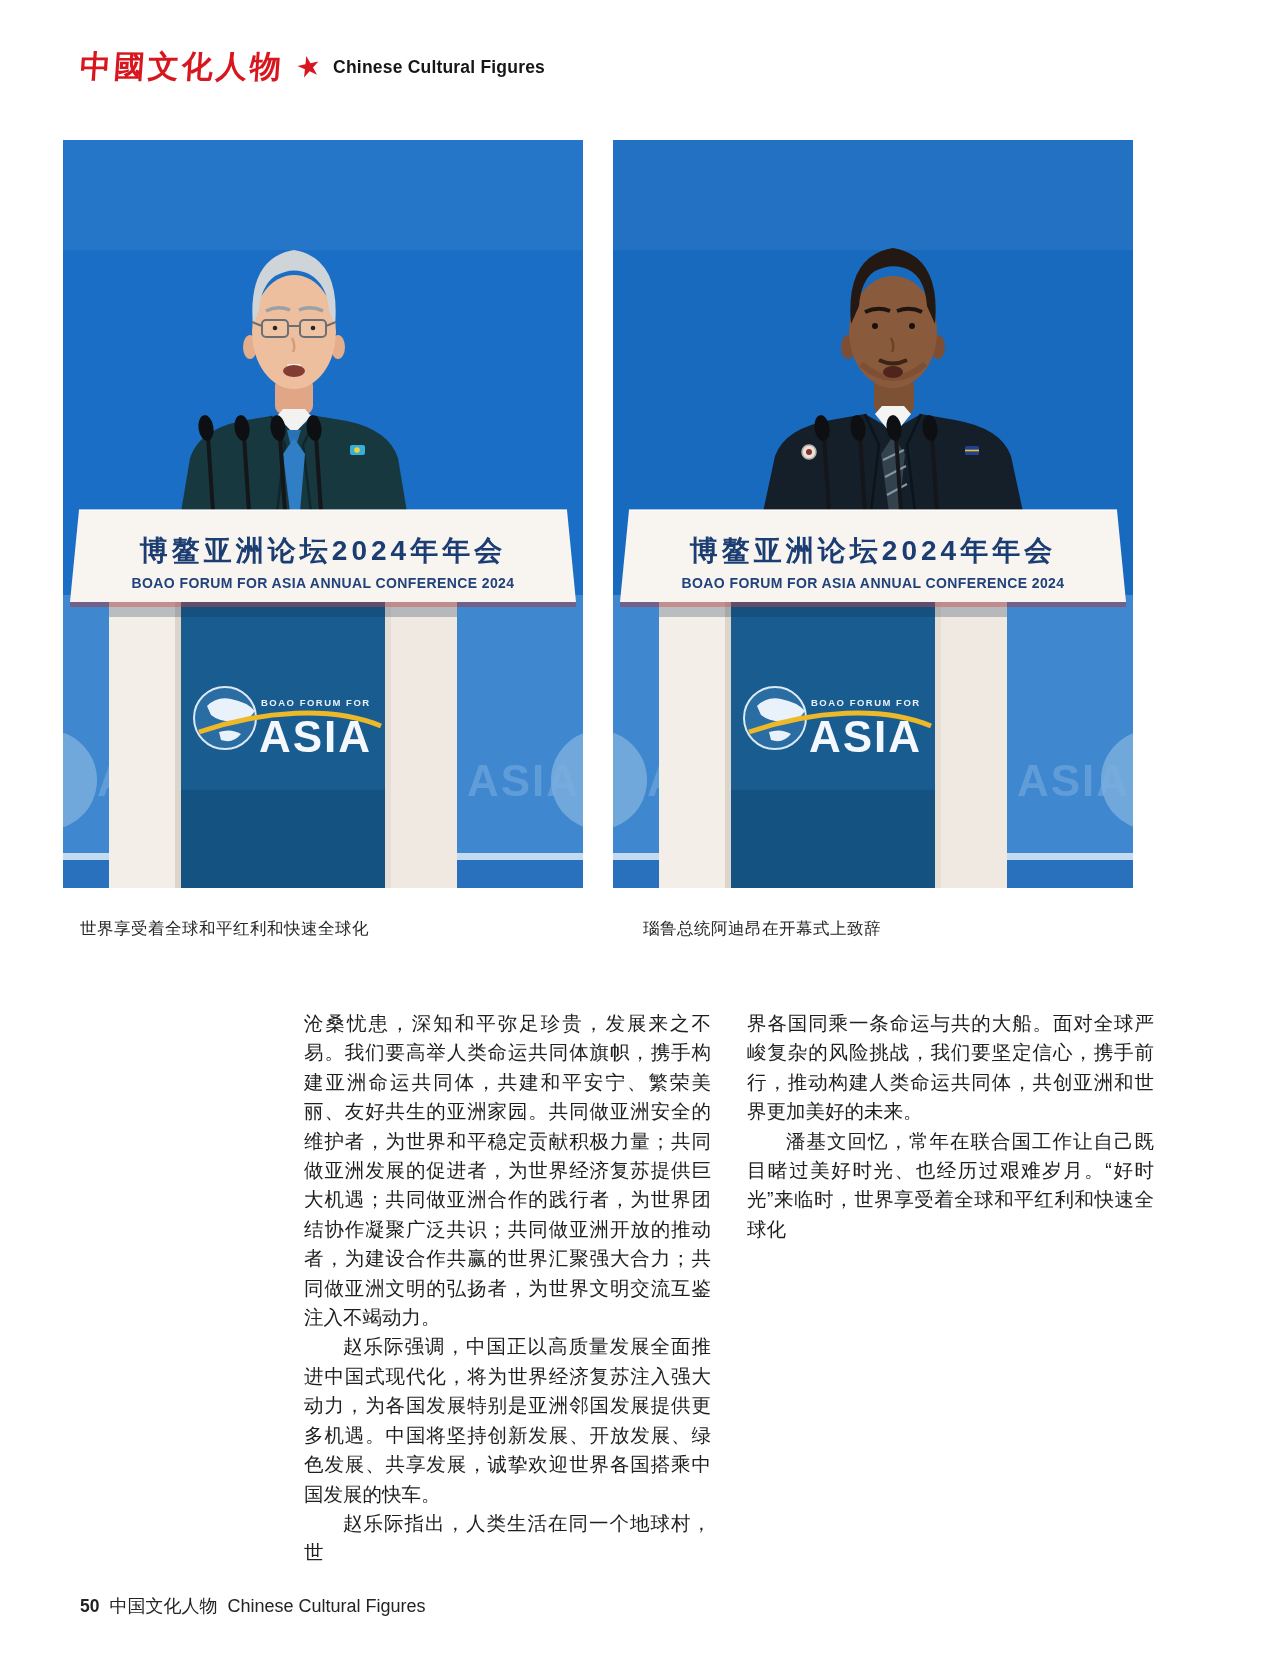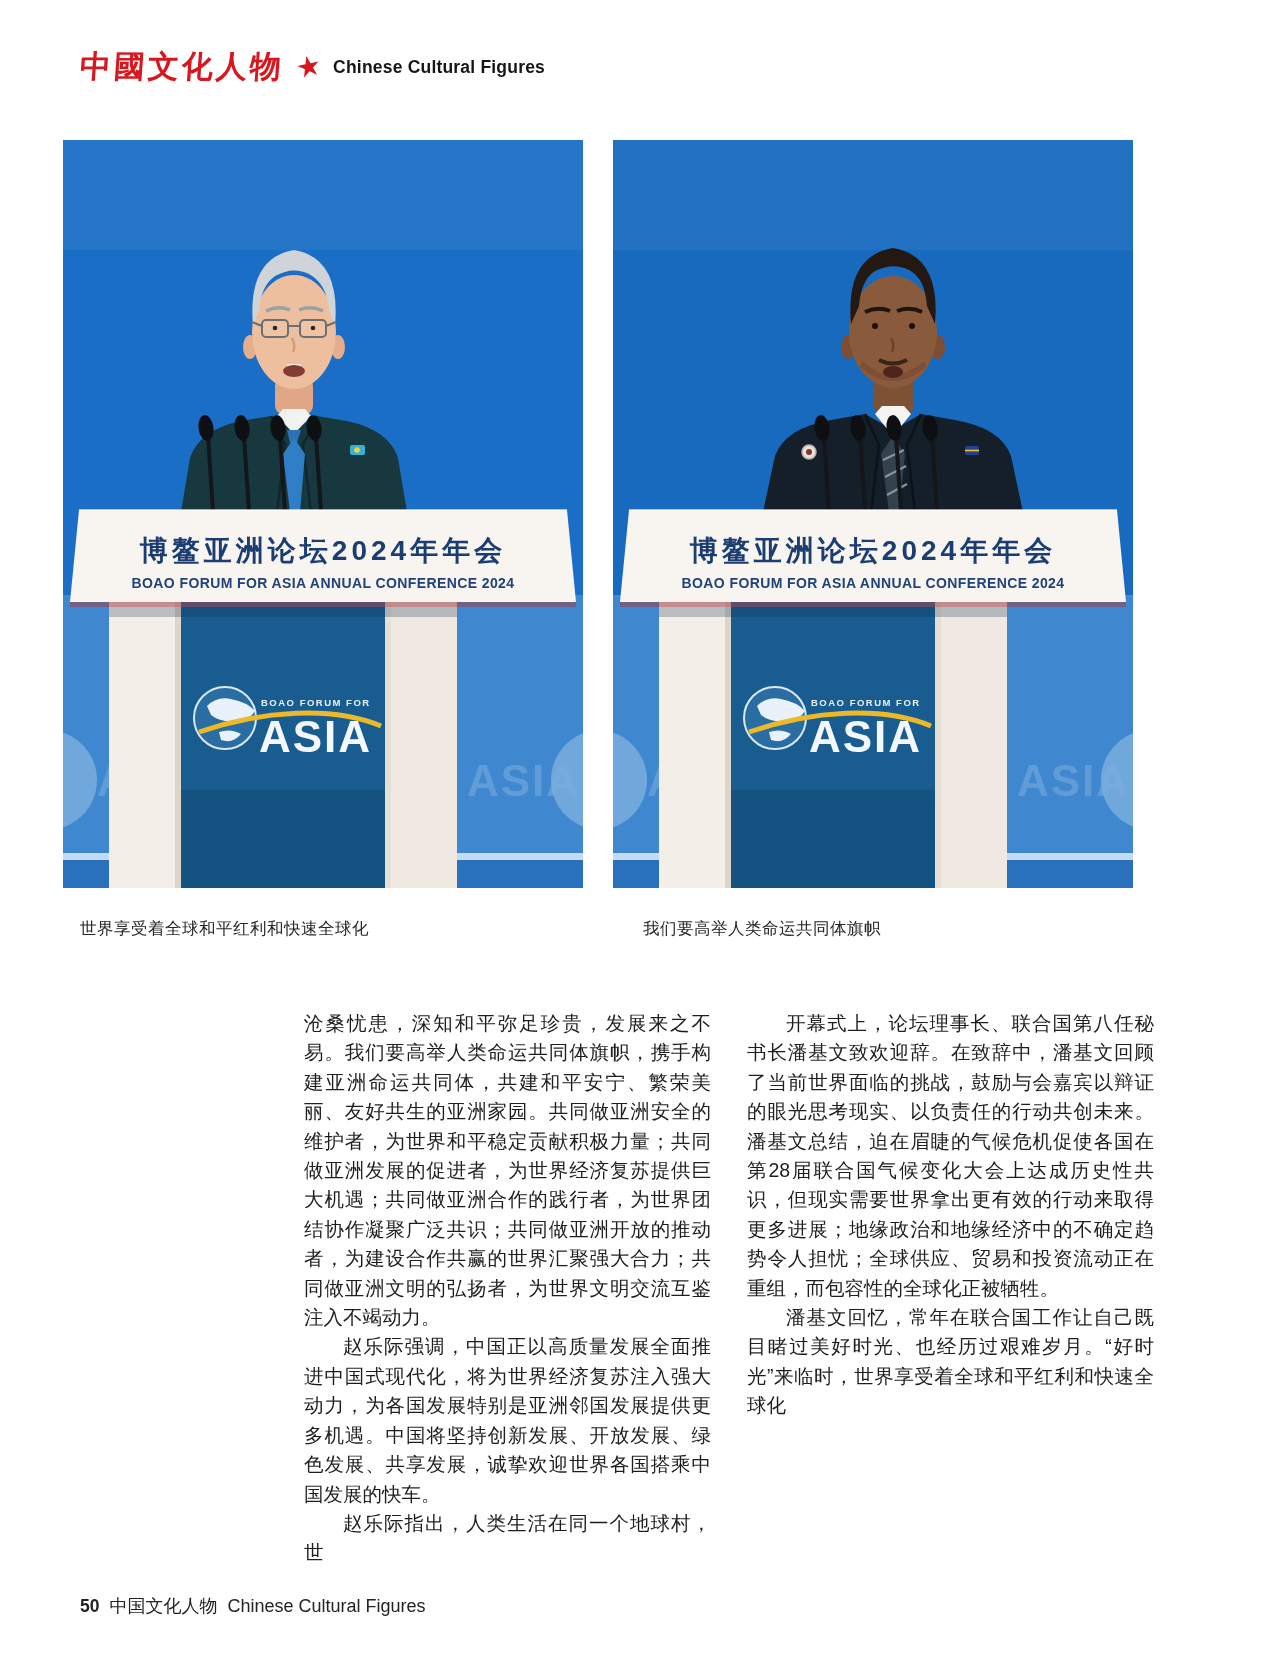--- a/index.html
+++ b/index.html
@@ -235,30 +235,30 @@
       </g>
       <g>
         <polygon points="16,370 504,370 513,462 7,462" fill="#f8f5f0"></polygon>
         <polygon points="7,462 513,462 513,467 7,467" fill="#9c3f4a" opacity="0.55"></polygon>
         <path d="M16 370 L504 370" stroke="#ffffff" stroke-width="2" opacity="0.6"></path>
         <text class="banner-zh" x="260" y="420" text-anchor="middle">博鳌亚洲论坛2024年年会</text>
         <text class="banner-en" x="260" y="448" text-anchor="middle">BOAO FORUM FOR ASIA ANNUAL CONFERENCE 2024</text>
       </g>
     </svg>
   </figure>
-  <div class="caption right">我们要高举人类命运共同体旗帜</div>
+  <div class="caption right">瑙鲁总统阿迪昂在开幕式上致辞</div>
 
   <div class="col left">
     <p>沧桑忧患，深知和平弥足珍贵，发展来之不易。我们要高举人类命运共同体旗帜，携手构建亚洲命运共同体，共建和平安宁、繁荣美丽、友好共生的亚洲家园。共同做亚洲安全的维护者，为世界和平稳定贡献积极力量；共同做亚洲发展的促进者，为世界经济复苏提供巨大机遇；共同做亚洲合作的践行者，为世界团结协作凝聚广泛共识；共同做亚洲开放的推动者，为建设合作共赢的世界汇聚强大合力；共同做亚洲文明的弘扬者，为世界文明交流互鉴注入不竭动力。</p>
     <p class="indent">赵乐际强调，中国正以高质量发展全面推进中国式现代化，将为世界经济复苏注入强大动力，为各国发展特别是亚洲邻国发展提供更多机遇。中国将坚持创新发展、开放发展、绿色发展、共享发展，诚挚欢迎世界各国搭乘中国发展的快车。</p>
     <p class="indent">赵乐际指出，人类生活在同一个地球村，世</p>
   </div>
 
   <div class="col right">
-    <p class="indent">开幕式上，论坛理事长、联合国第八任秘书长潘基文致欢迎辞。在致辞中，潘基文回顾了当前世界面临的挑战，鼓励与会嘉宾以辩证的眼光思考现实、以负责任的行动共创未来。潘基文总结，迫在眉睫的气候危机促使各国在第28届联合国气候变化大会上达成历史性共识，但现实需要世界拿出更有效的行动来取得更多进展；地缘政治和地缘经济中的不确定趋势令人担忧；全球供应、贸易和投资流动正在重组，而包容性的全球化正被牺牲。</p>
+    <p>界各国同乘一条命运与共的大船。面对全球严峻复杂的风险挑战，我们要坚定信心，携手前行，推动构建人类命运共同体，共创亚洲和世界更加美好的未来。</p>
     <p class="indent">潘基文回忆，常年在联合国工作让自己既目睹过美好时光、也经历过艰难岁月。“好时光”来临时，世界享受着全球和平红利和快速全球化</p>
   </div>
 
   <div class="footer">
     <span class="num">50</span>
     <span class="t">中国文化人物</span>
     <span class="t">Chinese Cultural Figures</span>
   </div>
 
 </div>

